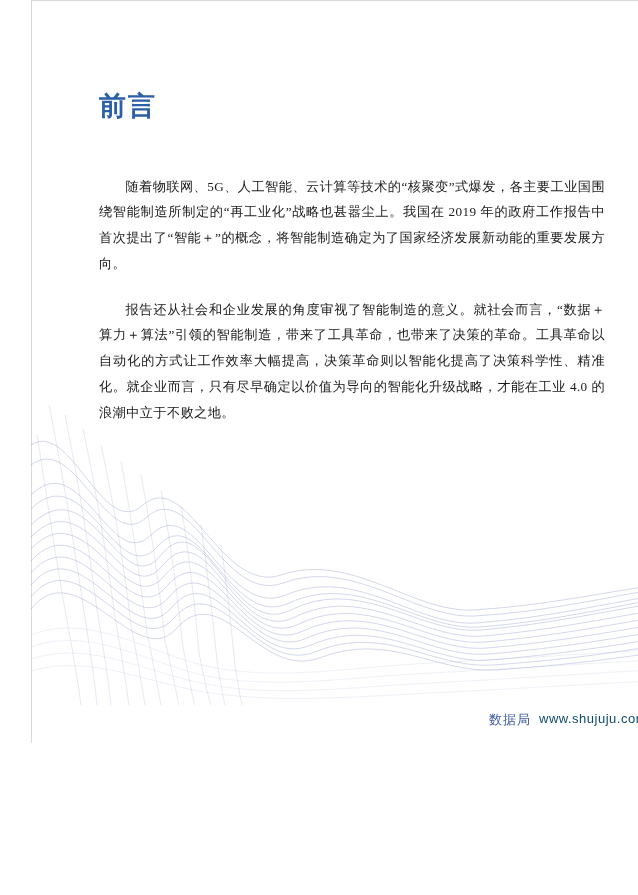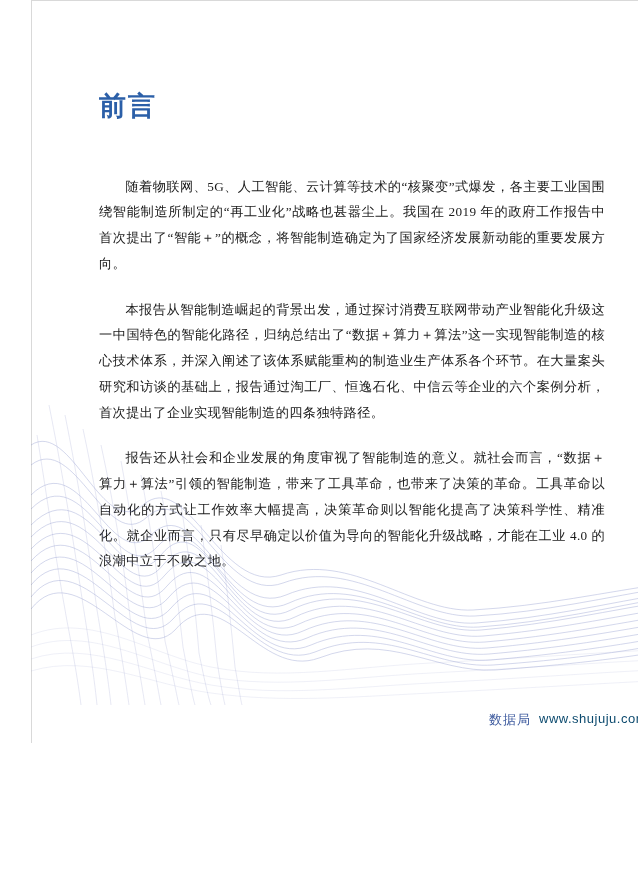--- a/index.html
+++ b/index.html
@@ -89,21 +89,20 @@
 </head>
 <body>
 
 <div class="page">
 
   <div class="page-border"></div>
 
   <div class="content">
     <h1 class="page-title">前言</h1>
     <p class="para">随着物联网、5G、人工智能、云计算等技术的“核聚变”式爆发，各主要工业国围绕智能制造所制定的“再工业化”战略也甚嚣尘上。我国在 2019 年的政府工作报告中首次提出了“智能＋”的概念，将智能制造确定为了国家经济发展新动能的重要发展方向。</p>
-    <p class="para">本报告从智能制造崛起的背景出发，通过探讨消费互联网带动产业智能化升级这一中国特色的智能化路径，归纳总结出了“数据＋算力＋算法”这一实现智能制造的核心技术体系，并深入阐述了该体系赋能重构的制造业生产体系各个环节。在大量案头研究和访谈的基础上，报告通过淘工厂、恒逸石化、中信云等企业的六个案例分析，首次提出了企业实现智能制造的四条独特路径。</p>
     <p class="para">报告还从社会和企业发展的角度审视了智能制造的意义。就社会而言，“数据＋算力＋算法”引领的智能制造，带来了工具革命，也带来了决策的革命。工具革命以自动化的方式让工作效率大幅提高，决策革命则以智能化提高了决策科学性、精准化。就企业而言，只有尽早确定以价值为导向的智能化升级战略，才能在工业 4.0 的浪潮中立于不败之地。</p>
   </div>
 
   <svg class="artwork" viewBox="0 0 638 300" preserveAspectRatio="none">
     <g stroke="#7b86c4" fill="none" stroke-width="0.6" opacity="0.55">
       <path d="M0,120 C60,60 90,200 130,150 C175,95 200,235 260,205 C330,170 390,230 450,225 C520,219 580,205 638,196"></path>
       <path d="M0,132 C58,72 92,210 132,160 C178,105 204,242 264,212 C334,178 392,236 452,231 C522,225 582,212 638,203"></path>
       <path d="M0,144 C56,84 94,220 134,170 C180,116 208,248 268,219 C338,186 394,242 454,237 C524,231 584,219 638,210"></path>
       <path d="M0,156 C54,96 96,230 136,181 C182,127 212,254 272,226 C342,194 396,248 456,243 C526,237 586,226 638,217"></path>
       <path d="M0,168 C52,108 98,240 138,192 C184,138 216,260 276,233 C346,202 398,254 458,249 C528,243 588,233 638,224"></path>

